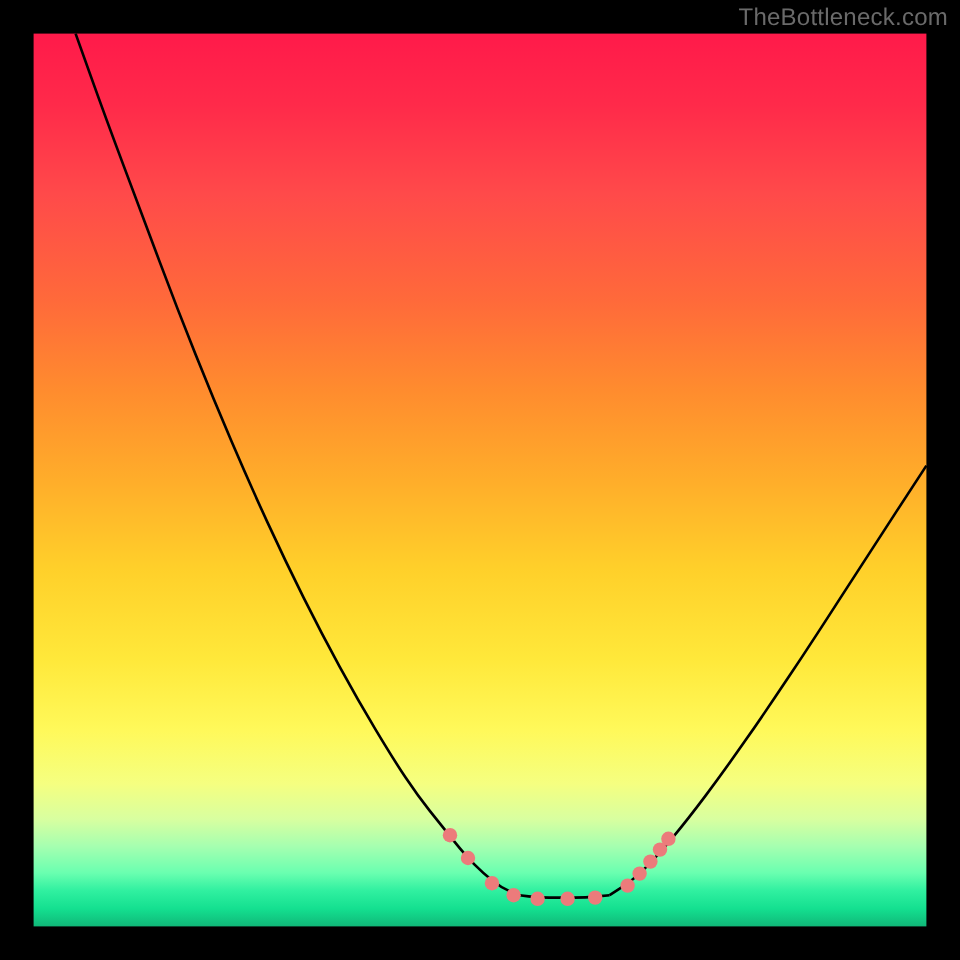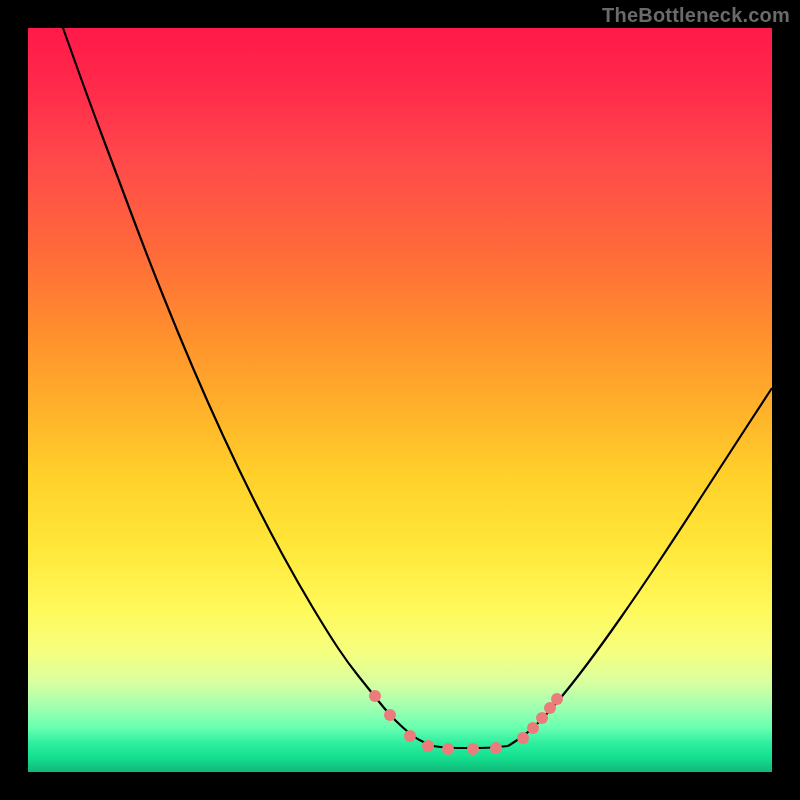--- a/index.html
+++ b/index.html
@@ -44,21 +44,21 @@
       #14e090 98%,
       #10b878 100%
     );
   }
   .watermark {
     position: absolute;
     top: 4px;
     right: 10px;
     color: #6a6a6a;
     font-size: 20px;
-    font-weight: 700;
+    font-weight: 400;
     letter-spacing: 0.2px;
   }
   svg.curves {
     position: absolute;
     left: 28px;
     top: 28px;
     width: 744px;
     height: 744px;
     overflow: visible;
   }

